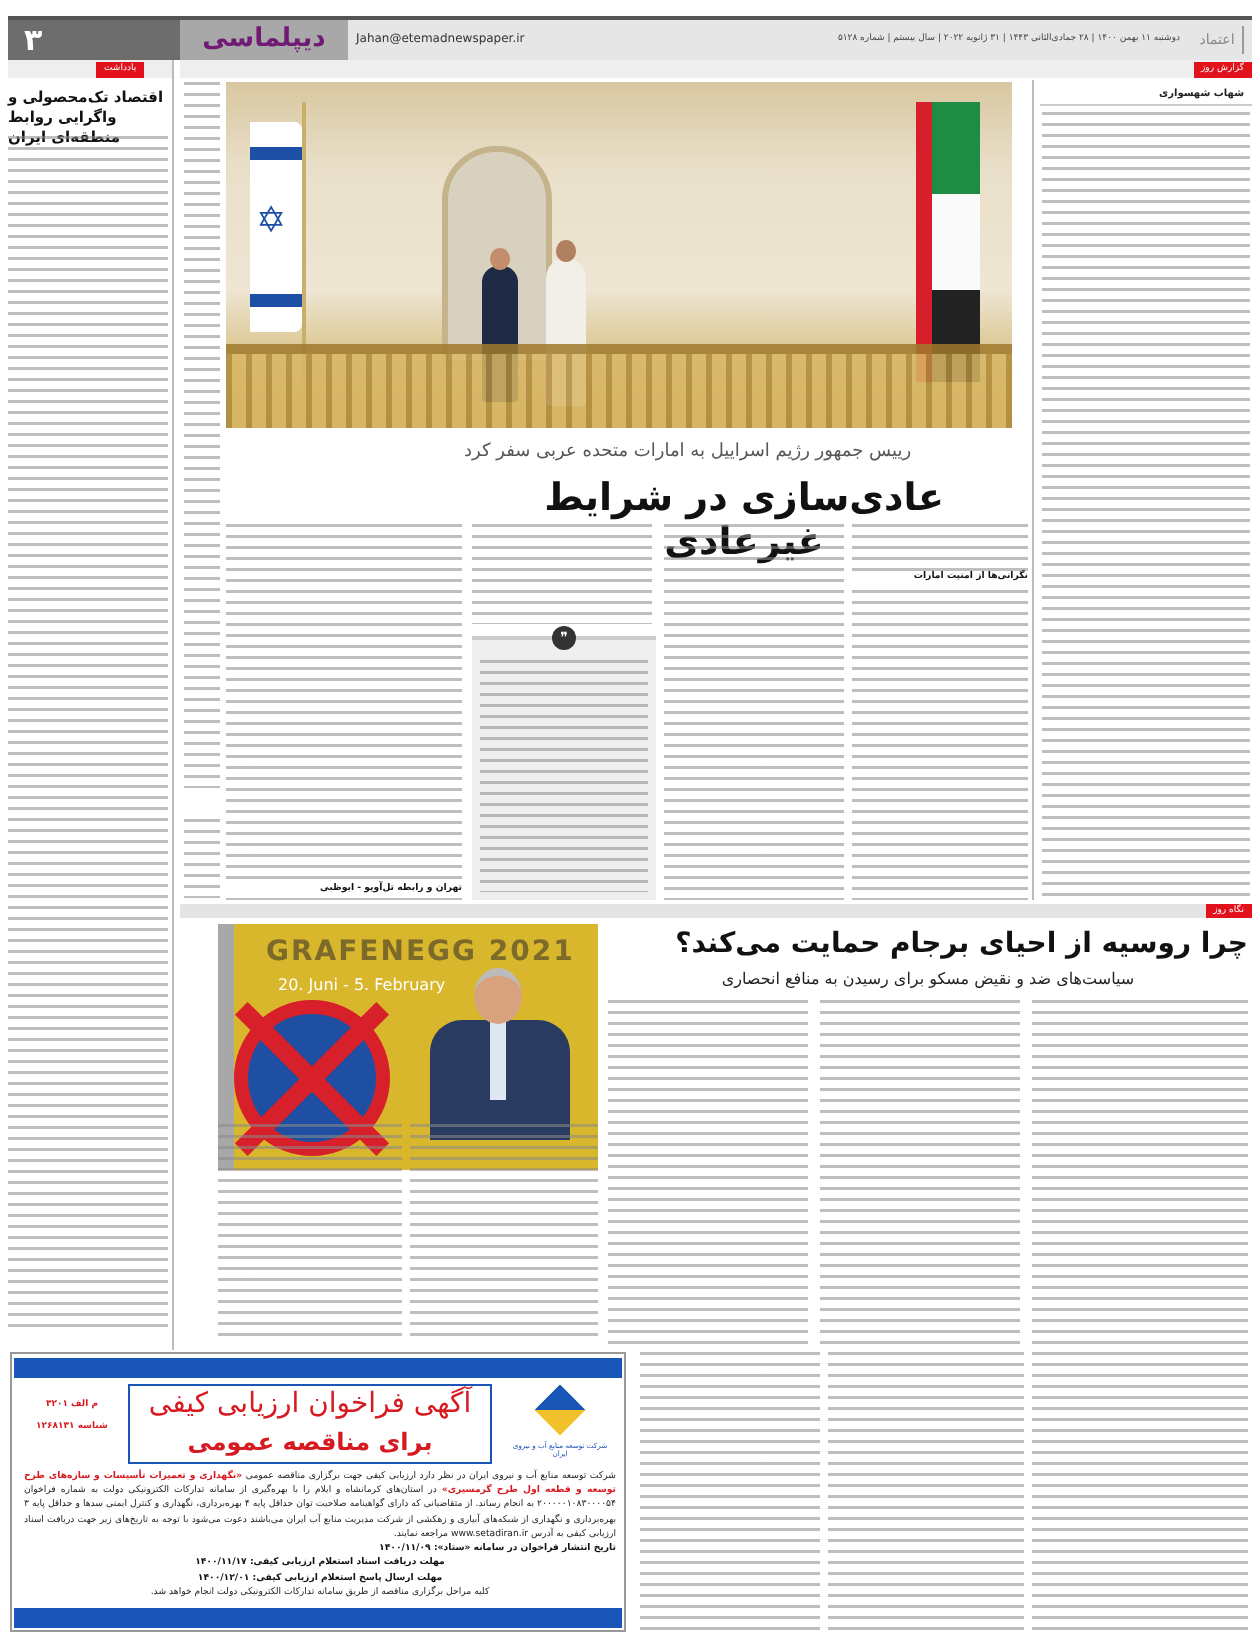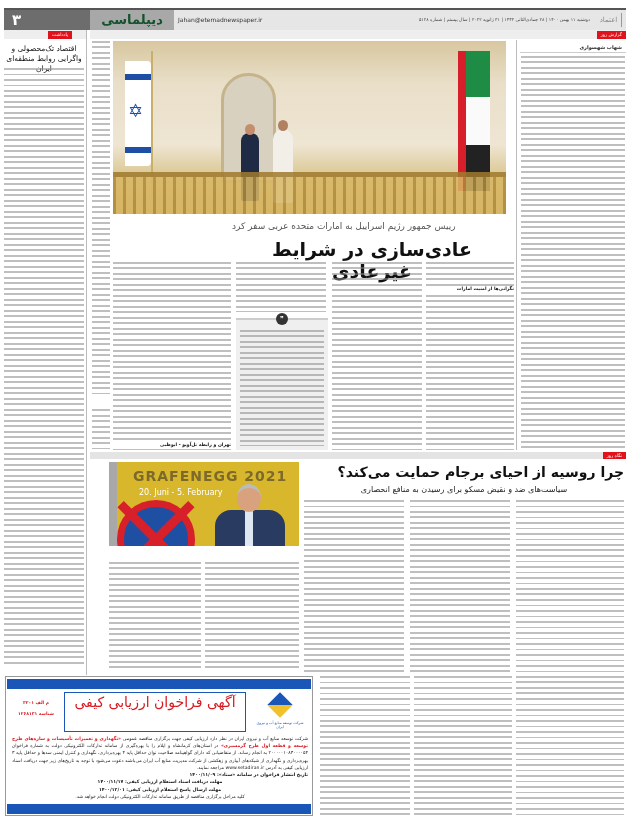--- a/index.html
+++ b/index.html
@@ -2,30 +2,30 @@
 <html><head>
 <meta charset="utf-8">
 <style>
   *{box-sizing:border-box;margin:0;padding:0}
   html,body{width:630px;height:820px;overflow:hidden;background:#fff}
   body{font-family:"DejaVu Sans",sans-serif;color:#222;position:relative;direction:rtl}
   .abs{position:absolute}
   
   .mast{left:4px;top:8px;width:622px;height:22px;background:#e6e6e6;border-top:2px solid #555}
   .mast .pgnum{position:absolute;left:0;top:0;width:86px;height:20px;background:#6d6d6d;color:#fff;font-size:15px;font-weight:bold;text-align:left;padding-left:8px;line-height:20px;direction:ltr}
-  .mast .section{position:absolute;left:86px;top:0;width:84px;height:20px;background:#a8a8a8;color:#14532d;font-size:13px;line-height:20px;text-align:center;font-weight:bold}
+  .mast .section{position:absolute;left:86px;top:0;width:84px;height:20px;background:#a8a8a8;color:#701a75;font-size:13px;line-height:20px;text-align:center;font-weight:bold}
   .mast .email{position:absolute;left:174px;top:0;font-size:6px;line-height:20px;direction:ltr;color:#333}
   .mast .date{position:absolute;right:36px;top:0;font-size:4.5px;line-height:20px;color:#444}
   .mast .logo{position:absolute;right:4px;top:3px;width:26px;height:14px;border-right:1px solid #999;font-size:7px;color:#888;text-align:center;line-height:14px}
   .subbar{top:30px;height:9px;background:#eee}
   .redtag{background:#e1121b;color:#fff;font-size:4.5px;line-height:8px;height:8px;padding:0 4px}
   
   .col{font-size:3.6px;line-height:5.6px;color:#555;text-align:justify;overflow:hidden}
   .lines{width:100%;height:100%;background:repeating-linear-gradient(to bottom,#8a8a8a 0px,#8a8a8a 1.6px,transparent 1.6px,transparent 5.5px);opacity:.55}
-  .hd{font-weight:normal;color:#111;text-align:center}
+  .hd{font-weight:bold;color:#111;text-align:left}
   .vline{width:1px;background:#bbb}
   .hline{height:1px;background:#ccc}
   
   .photo1{left:113px;top:41px;width:393px;height:173px;overflow:hidden;
     background:linear-gradient(180deg,#d8c7a0 0%,#e9dfc9 25%,#eee5d3 60%,#d9c48a 80%,#c9a95f 100%)}
   .arch{position:absolute;left:108px;top:32px;width:55px;height:110px;border-radius:27px 27px 0 0;background:#d9d1bf;border:3px solid #c5b48b}
   .rail{position:absolute;left:0;bottom:0;width:100%;height:42px;background:repeating-linear-gradient(90deg,#b08b3c 0 3px,#d9b865 3px 10px);opacity:.85}
   .rail:before{content:"";position:absolute;left:0;top:0;width:100%;height:5px;background:#a07a2d}
   .flag-il{position:absolute;left:12px;top:20px;width:26px;height:105px;background:linear-gradient(180deg,#fff 0 12%,#1d4fa6 12% 18%,#fff 18% 82%,#1d4fa6 82% 88%,#fff 88%);border-radius:0 4px 4px 0}
   .flag-il .star{position:absolute;left:3px;top:40px;font-size:18px;color:#1d4fa6;line-height:20px}
@@ -40,21 +40,21 @@
   .person2{position:absolute;left:160px;top:88px;width:20px;height:74px;background:#f1efe8;border-radius:10px 10px 2px 2px}
   .person2:before{content:"";position:absolute;left:5px;top:-9px;width:10px;height:11px;border-radius:50%;background:#b08060}
   
   .kicker{font-size:9px;color:#555;text-align:left}
   .headline{font-size:19px;font-weight:bold;color:#111;text-align:center;letter-spacing:-.3px}
   .headline2{font-size:14px;font-weight:bold;color:#111;}
   .sub2{font-size:8px;font-weight:normal;color:#222;text-align:right}
   .quote-box{background:#efefef;border-top:2px solid #ccc}
   .quote-icon{width:12px;height:12px;border-radius:50%;background:#333;color:#fff;font-size:7px;line-height:12px;text-align:center}
   
-  .photo2{left:109px;top:462px;width:190px;height:84px;overflow:hidden;background:#d8b72c}
+  .photo2{left:109px;top:462px;width:190px;height:123px;overflow:hidden;background:#d8b72c}
   .photo2 .grafe{position:absolute;left:24px;top:6px;font-size:14px;font-weight:bold;color:#7c6a2a;letter-spacing:1px;direction:ltr}
   .photo2 .dates{position:absolute;left:30px;top:26px;font-size:8px;color:#fff;direction:ltr}
   .sign{position:absolute;left:8px;top:38px;width:78px;height:78px;border-radius:50%;background:#1f4fa2;border:7px solid #d8202a}
   .sign:before,.sign:after{content:"";position:absolute;left:50%;top:50%;width:100px;height:9px;background:#d8202a;margin-left:-50px;margin-top:-4px}
   .sign:before{transform:rotate(45deg)}
   .sign:after{transform:rotate(-45deg)}
   .man{position:absolute;left:100px;top:22px;width:80px;height:80px}
   .man .head{position:absolute;left:28px;top:0;width:24px;height:28px;border-radius:50%;background:#d9a27f;border-top:4px solid #bbb}
   .man .body{position:absolute;left:6px;top:26px;width:70px;height:60px;background:#2a3b62;border-radius:16px 16px 0 0}
   .man .shirt{position:absolute;left:36px;top:26px;width:8px;height:40px;background:#dfe7f2}
@@ -192,20 +192,21 @@
   </div>
 
 <div class="abs ad">
   <div class="band"></div>
   <div class="logo">
     <div class="mark"></div>
     <div class="cap">شرکت توسعه منابع آب و نیروی ایران</div>
   </div>
   <div class="titlebox">
     <div class="title1">آگهی فراخوان ارزیابی کیفی</div>
+    <div class="title2">برای مناقصه عمومی</div>
   </div>
   <div class="meta">
     <div>م الف ۳۲۰۱</div>
     <div>شناسه ۱۲۶۸۱۳۱</div>
   </div>
   <div class="body">
     <span>شرکت توسعه منابع آب و نیروی ایران در نظر دارد ارزیابی کیفی جهت برگزاری مناقصه عمومی</span>
     <b>«نگهداری و تعمیرات تأسیسات و سازه‌های طرح توسعه و قطعه اول طرح گرمسیری»</b>
     <span>در استان‌های کرمانشاه و ایلام را با بهره‌گیری از سامانه تدارکات الکترونیکی دولت به شماره فراخوان ۲۰۰۰۰۰۱۰۸۳۰۰۰۰۵۴ به انجام رساند. از متقاضیانی که دارای گواهینامه صلاحیت توان حداقل پایه ۴ بهره‌برداری، نگهداری و کنترل ایمنی سدها و حداقل پایه ۳ بهره‌برداری و نگهداری از شبکه‌های آبیاری و زهکشی از شرکت مدیریت منابع آب ایران می‌باشند دعوت می‌شود با توجه به تاریخ‌های زیر جهت دریافت اسناد ارزیابی کیفی به آدرس www.setadiran.ir مراجعه نمایند.</span>
     <div class="dl">تاریخ انتشار فراخوان در سامانه «ستاد»: ۱۴۰۰/۱۱/۰۹</div>

